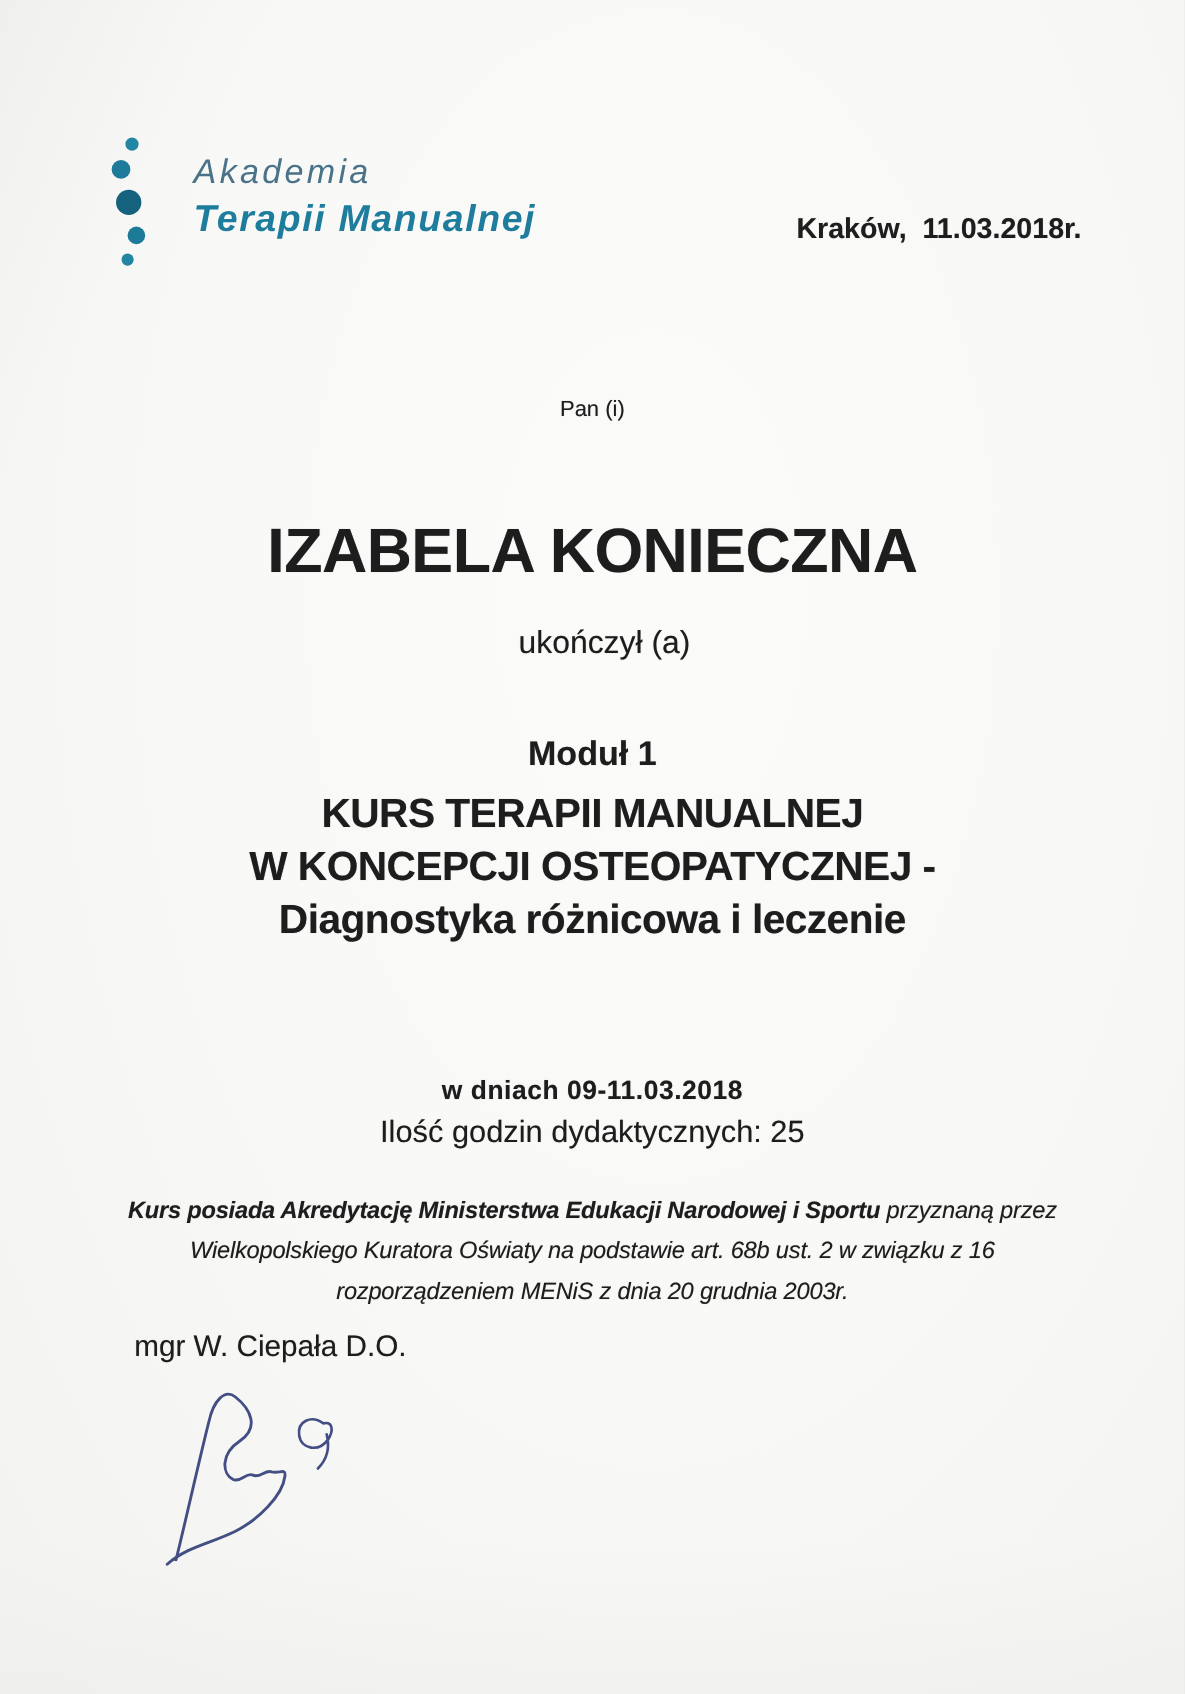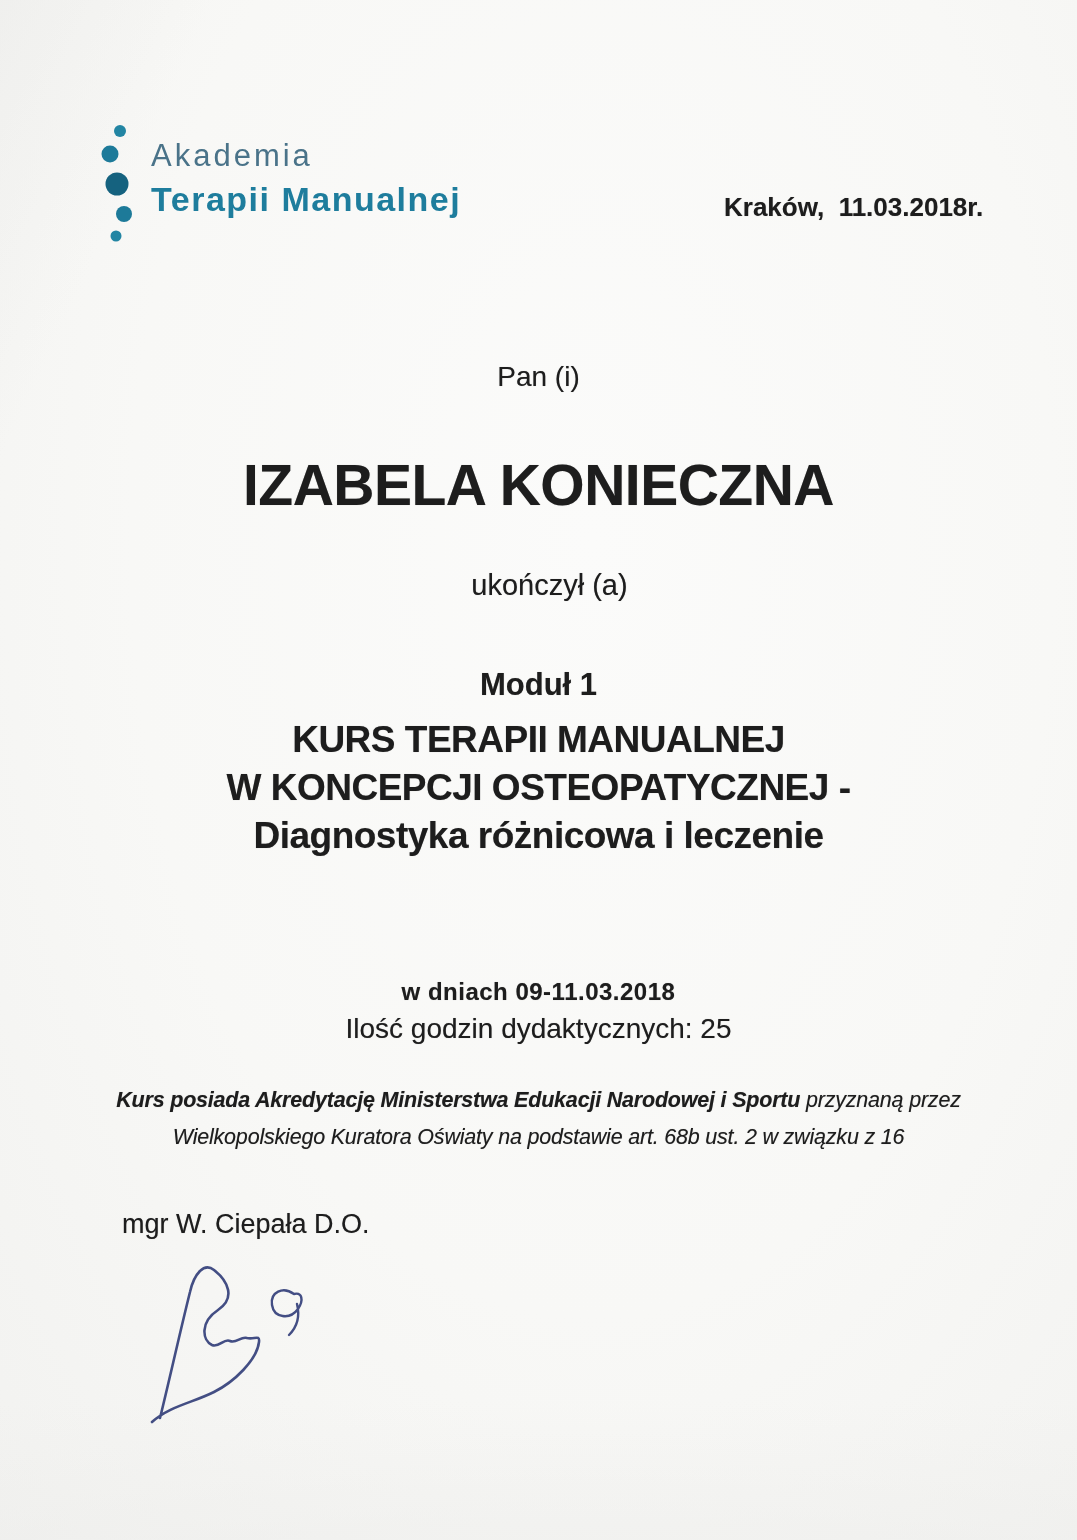--- a/index.html
+++ b/index.html
@@ -16,40 +16,40 @@
     color: #1d1d1d;
     background:
       linear-gradient(115deg, rgba(230,230,228,0.35) 0%, rgba(255,255,255,0) 12%),
       linear-gradient(0deg, rgba(236,236,234,0.45) 0%, rgba(255,255,255,0) 9%),
       radial-gradient(ellipse at 55% 35%, #fbfbfa 0%, #f8f8f6 55%, #f2f2f0 100%);
     text-shadow: 0 0 0.7px rgba(30,30,30,0.45);
   }
 
   
   .logo-dots { position: absolute; left: 96px; top: 116px; }
-  .logo-text { position: absolute; left: 151px; top: 138px; }
+  .logo-text { position: absolute; left: 176px; top: 138px; font-style: italic; }
   .logo-line1 {
     font-size: 31px; font-weight: 500; letter-spacing: 3px;
     color: #4a7389; text-shadow: none;
   }
   .logo-line2 {
     margin-top: 6px; font-size: 34px; font-weight: 700; letter-spacing: 1.5px;
     color: #1e7d9d; text-shadow: none;
   }
 
   
   .dateline {
     position: absolute; left: 724px; top: 192px;
     font-size: 26px; font-weight: 700; white-space: pre;
   }
 
   
   .center { position: absolute; left: 0; right: 0; text-align: center; }
-  .salutation { top: 361px; font-size: 28px; }
-  .recipient  { top: 452px; font-size: 57px; font-weight: 700; letter-spacing: -0.5px; margin: 0; }
+  .salutation { top: 361px; font-size: 20px; }
+  .recipient  { top: 452px; font-size: 57px; font-weight: 700; letter-spacing: -0.5px; margin: 16px; }
   .completed  { top: 569px; font-size: 29px; margin-left: 22px; }
   .module     { top: 645px; font-size: 31px; font-weight: 700; margin-top: 22px; }
   .course     { top: 716px; font-size: 37px; font-weight: 700; line-height: 48px; letter-spacing: -0.5px; text-align: center; }
   .dates      { top: 978px; font-size: 24px; font-weight: 700; letter-spacing: 0.5px; }
   .hours      { top: 1013px; font-size: 28px; }
   .accreditation {
     top: 1082px; font-size: 21.5px; line-height: 37px; font-weight: 400;
     letter-spacing: -0.2px;
     font-style: italic;
   }
@@ -92,20 +92,21 @@
     <div>Diagnostyka różnicowa i leczenie</div>
   </div>
 
   <div class="center dates">w dniach 09-11.03.2018</div>
 
   <div class="center hours">Ilość godzin dydaktycznych: 25</div>
 
   <div class="center accreditation">
     <div><b>Kurs posiada Akredytację Ministerstwa Edukacji Narodowej i Sportu</b><span> przyznaną przez</span></div>
     <div>Wielkopolskiego Kuratora Oświaty na podstawie art. 68b ust. 2 w związku z 16</div>
+    <div>rozporządzeniem MENiS z dnia 20 grudnia 2003r.</div>
   </div>
 
   <div class="signer">mgr W. Ciepała D.O.</div>
 
   <svg class="signature" width="230" height="185" viewBox="0 0 230 185" aria-hidden="true">
     <path d="M 42 170
              C 50 138, 62 84, 72 44
              C 76 26, 86 14, 96 22
              C 110 33, 118 50, 100 62
              C 82 74, 84 92, 94 97

